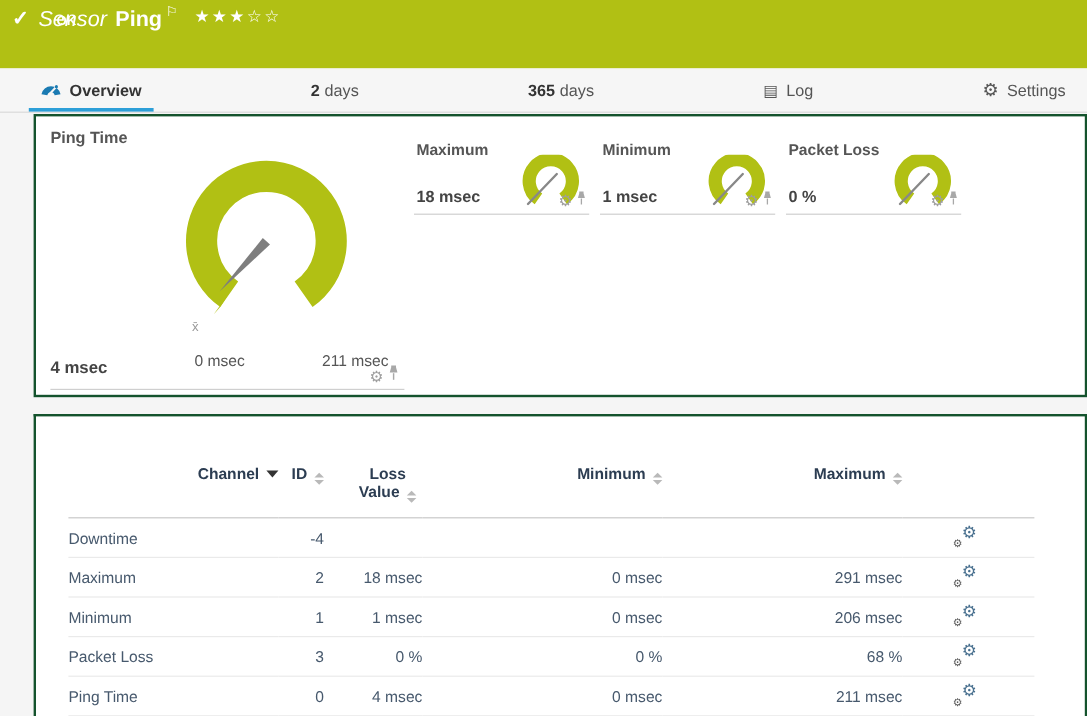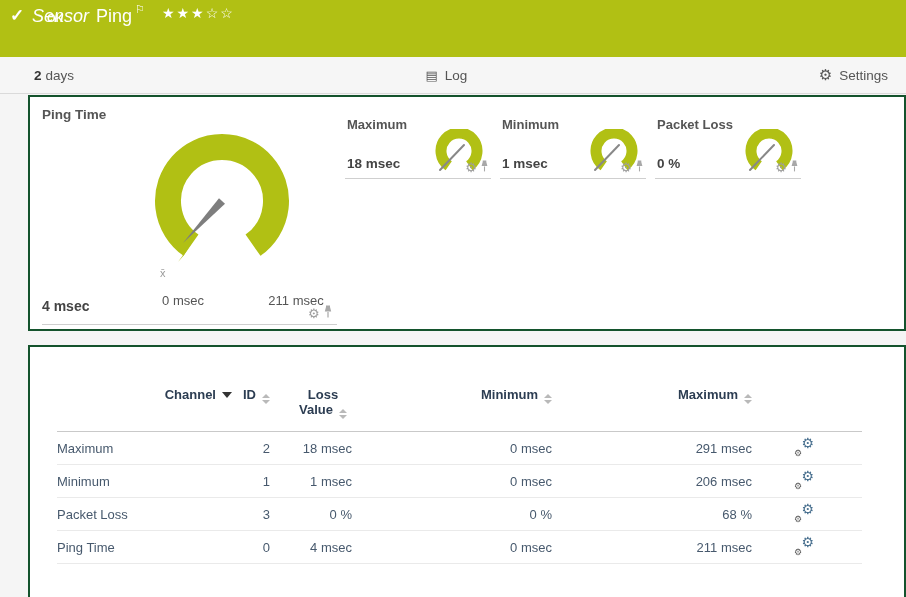--- a/index.html
+++ b/index.html
@@ -4,21 +4,21 @@
 <style>
   * { margin:0; padding:0; box-sizing:border-box; }
   html,body { width:906px; height:597px; overflow:hidden; }
   body { font-family:"Liberation Sans", sans-serif; background:#f5f5f5; position:relative; }
 
   
   .topbar { position:absolute; left:0; top:0; width:906px; height:57px; background:#b1c014; color:#fff; }
   .topbar .check { position:absolute; left:10px; top:5px; font-size:17px; font-weight:bold; }
   .topbar .title { position:absolute; left:32px; top:3px; font-size:18px; white-space:nowrap; }
   .topbar .title .sensor { font-style:italic; }
-  .topbar .title .ping { font-weight:normal; margin-left:7px; }
+  .topbar .title .ping { font-weight:bold; margin-left:7px; }
   .topbar .flag { font-size:11px; vertical-align:9px; margin-left:3px; font-weight:normal; }
   .topbar .stars { position:absolute; left:162px; top:5px; font-size:14px; letter-spacing:2px; }
   .topbar .ok { position:absolute; left:47px; top:12px; font-size:11px; font-weight:bold; }
 
   
   .tabbar { position:absolute; left:0; top:57px; width:906px; height:37px; background:#f6f6f6;
             border-bottom:1px solid #dadada; display:flex; justify-content:space-between;
             align-items:stretch; padding:0 8px 0 24px; }
   .tab { display:flex; align-items:center; gap:7px; font-size:13.5px; color:#555;
          position:relative; padding:0 10px; cursor:pointer; white-space:nowrap; }
@@ -78,22 +78,35 @@
 <body>
 
 <div class="topbar">
   <span class="check">✓</span>
   <span class="title"><span class="sensor">Sensor</span><span class="ping">Ping</span><span class="flag">⚐</span></span>
   <span class="stars">★★★☆☆</span>
   <span class="ok">OK</span>
 </div>
 
 <div class="tabbar">
+  <div class="tab active">
+    <span class="ticon">
+      <svg width="17" height="14" viewBox="0 0 17 14">
+        <path d="M3 11 A5.6 5.6 0 0 1 14 11" fill="none" stroke="#1a7ab2" stroke-width="5"></path>
+        <line x1="7.2" y1="10.5" x2="12.6" y2="4.6" stroke="#f6f6f6" stroke-width="1.8"></line>
+        <circle cx="13" cy="4.2" r="1.3" fill="#1a7ab2"></circle>
+      </svg>
+    </span>
+    <span>Overview</span>
+  </div>
   <div class="tab">
     <span><span class="num">2</span><span>days</span></span>
+  </div>
+  <div class="tab">
+    <span><span class="num">365</span><span>days</span></span>
   </div>
   <div class="tab">
     <span class="ticon glyph">▤</span>
     <span>Log</span>
   </div>
   <div class="tab">
     <span class="ticon glyph" style="font-size:15px;">⚙</span>
     <span>Settings</span>
   </div>
 </div>
@@ -205,20 +218,28 @@
             </span></th>
         <th><span>Maximum</span><span class="sorter">
               <span class="tri-up"></span>
               <span class="tri-dn"></span>
             </span></th>
         <th class="col-action"></th>
       </tr>
     </thead>
     <tbody>
       <tr>
+        <td class="cell-channel">Downtime</td>
+        <td>-4</td>
+        <td></td>
+        <td></td>
+        <td></td>
+        <td class="cell-action"><span class="gears"><span class="gear-big-g">⚙</span><span class="gear-small-g">⚙</span></span></td>
+      </tr>
+      <tr>
         <td class="cell-channel">Maximum</td>
         <td>2</td>
         <td>18 msec</td>
         <td>0 msec</td>
         <td>291 msec</td>
         <td class="cell-action"><span class="gears"><span class="gear-big-g">⚙</span><span class="gear-small-g">⚙</span></span></td>
       </tr>
       <tr>
         <td class="cell-channel">Minimum</td>
         <td>1</td>

